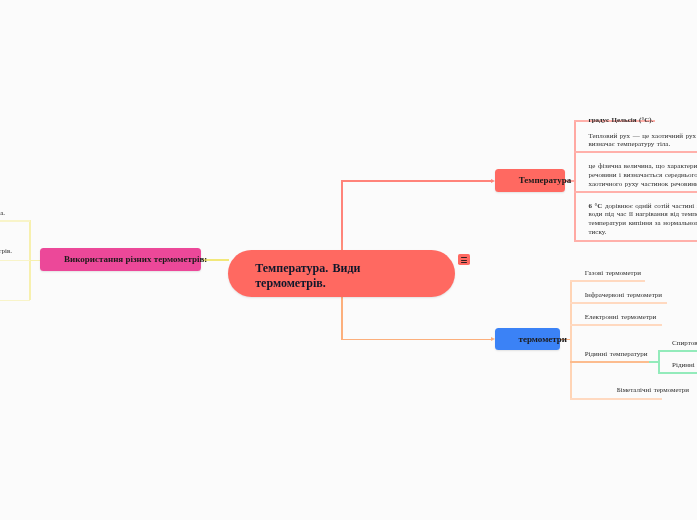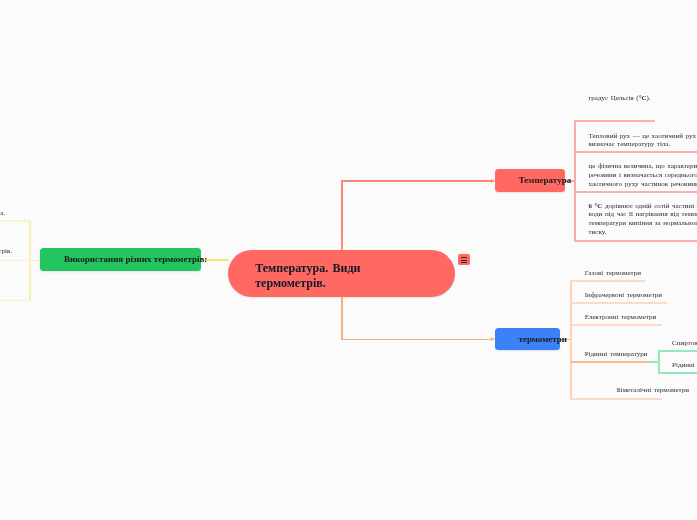--- a/index.html
+++ b/index.html
@@ -17,21 +17,21 @@
     box-shadow:0 1px 2px rgba(0,0,0,.10);
   }
   .roottxt{display:block;width:112px;word-spacing:1.3px;}
 
   
   .cap{position:absolute;box-sizing:border-box;z-index:5;
     border-radius:3.5px;font-weight:bold;font-size:9px;white-space:nowrap;
     display:flex;align-items:center;justify-content:center;
     color:#1d1b1b;box-shadow:0 1px 2px rgba(0,0,0,.10);padding-left:30px;
   }
-  .cap.yellow{background:#22c55e;}
+  .cap.yellow{background:#ec4899;}
   .cap.red{background:#ff6961;}
   .cap.orange{background:#3b82f6;}
 
   
   .leaf{position:absolute;z-index:4;font-size:7px;line-height:8.85px;color:#2f2f2f;
         box-sizing:border-box;white-space:nowrap;word-spacing:0.8px;}
   .ln{white-space:pre;}
 
   
   .hl{position:absolute;height:1.65px;}
@@ -82,21 +82,21 @@
   </div>
 
   <div class="hl" style="left:564px;top:180px;width:11px;background:#ffa9a3;"></div>
   <div class="vl" style="left:574px;top:120.2px;height:121.4px;background:#ffa9a3;"></div>
 
   <div class="hl" style="left:574px;top:120.2px;width:81px;background:#ffb0aa;"></div>
   <div class="hl" style="left:574px;top:151.4px;width:200px;background:#ffb0aa;"></div>
   <div class="hl" style="left:574px;top:191.4px;width:200px;background:#ffb0aa;"></div>
   <div class="hl" style="left:574px;top:240.2px;width:200px;background:#ffb0aa;"></div>
 
-  <div class="leaf" style="left:588.5px;top:94px;">
+  <div class="leaf" style="left:588.5px;top:116px;font-weight:bold;">
       <div class="ln">градус Цельсія (<b>°С</b>).</div>
     </div>
   <div class="leaf" style="left:588.5px;top:131.6px;">
       <div class="ln">Тепловий рух — це хаотичний рух м</div>
       <div class="ln">визначає температуру тіла.</div>
     </div>
   <div class="leaf" style="left:588.5px;top:162.1px;">
       <div class="ln">це фізична величина, що характеризу</div>
       <div class="ln">речовини і визначається середнього</div>
       <div class="ln">хаотичного руху частинок речовини</div>

